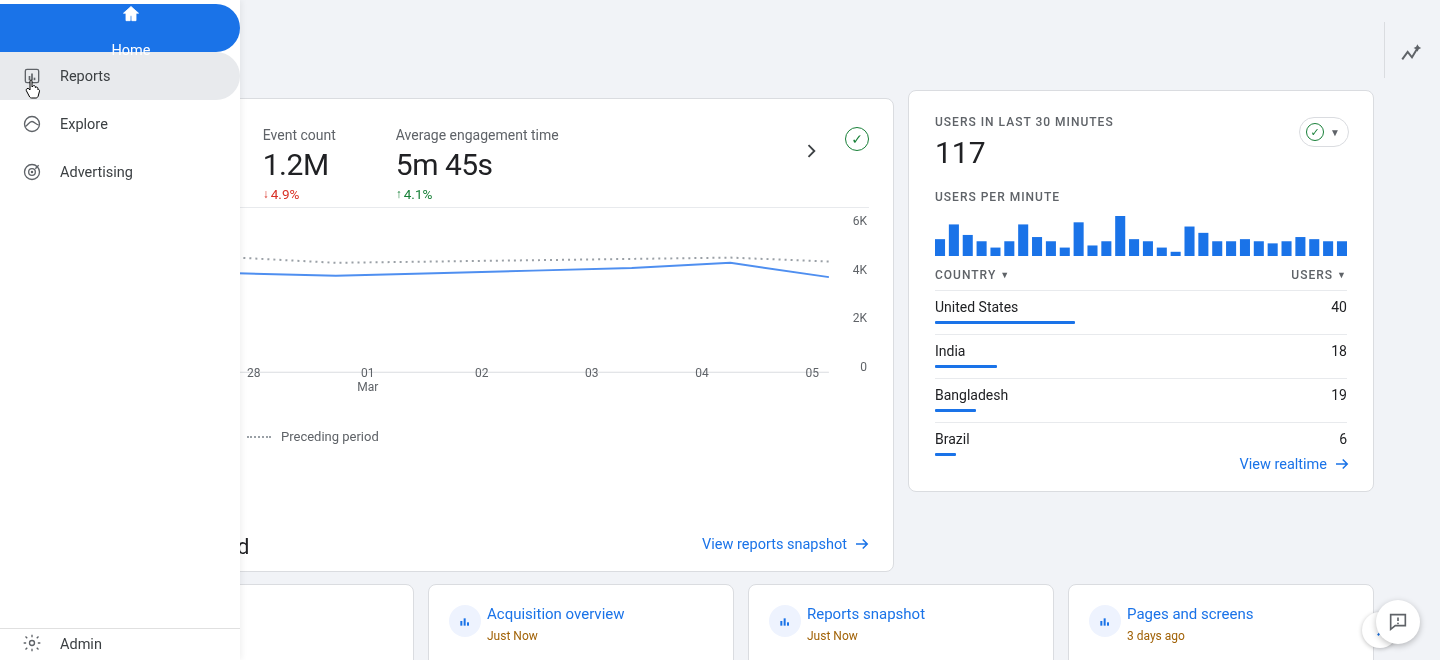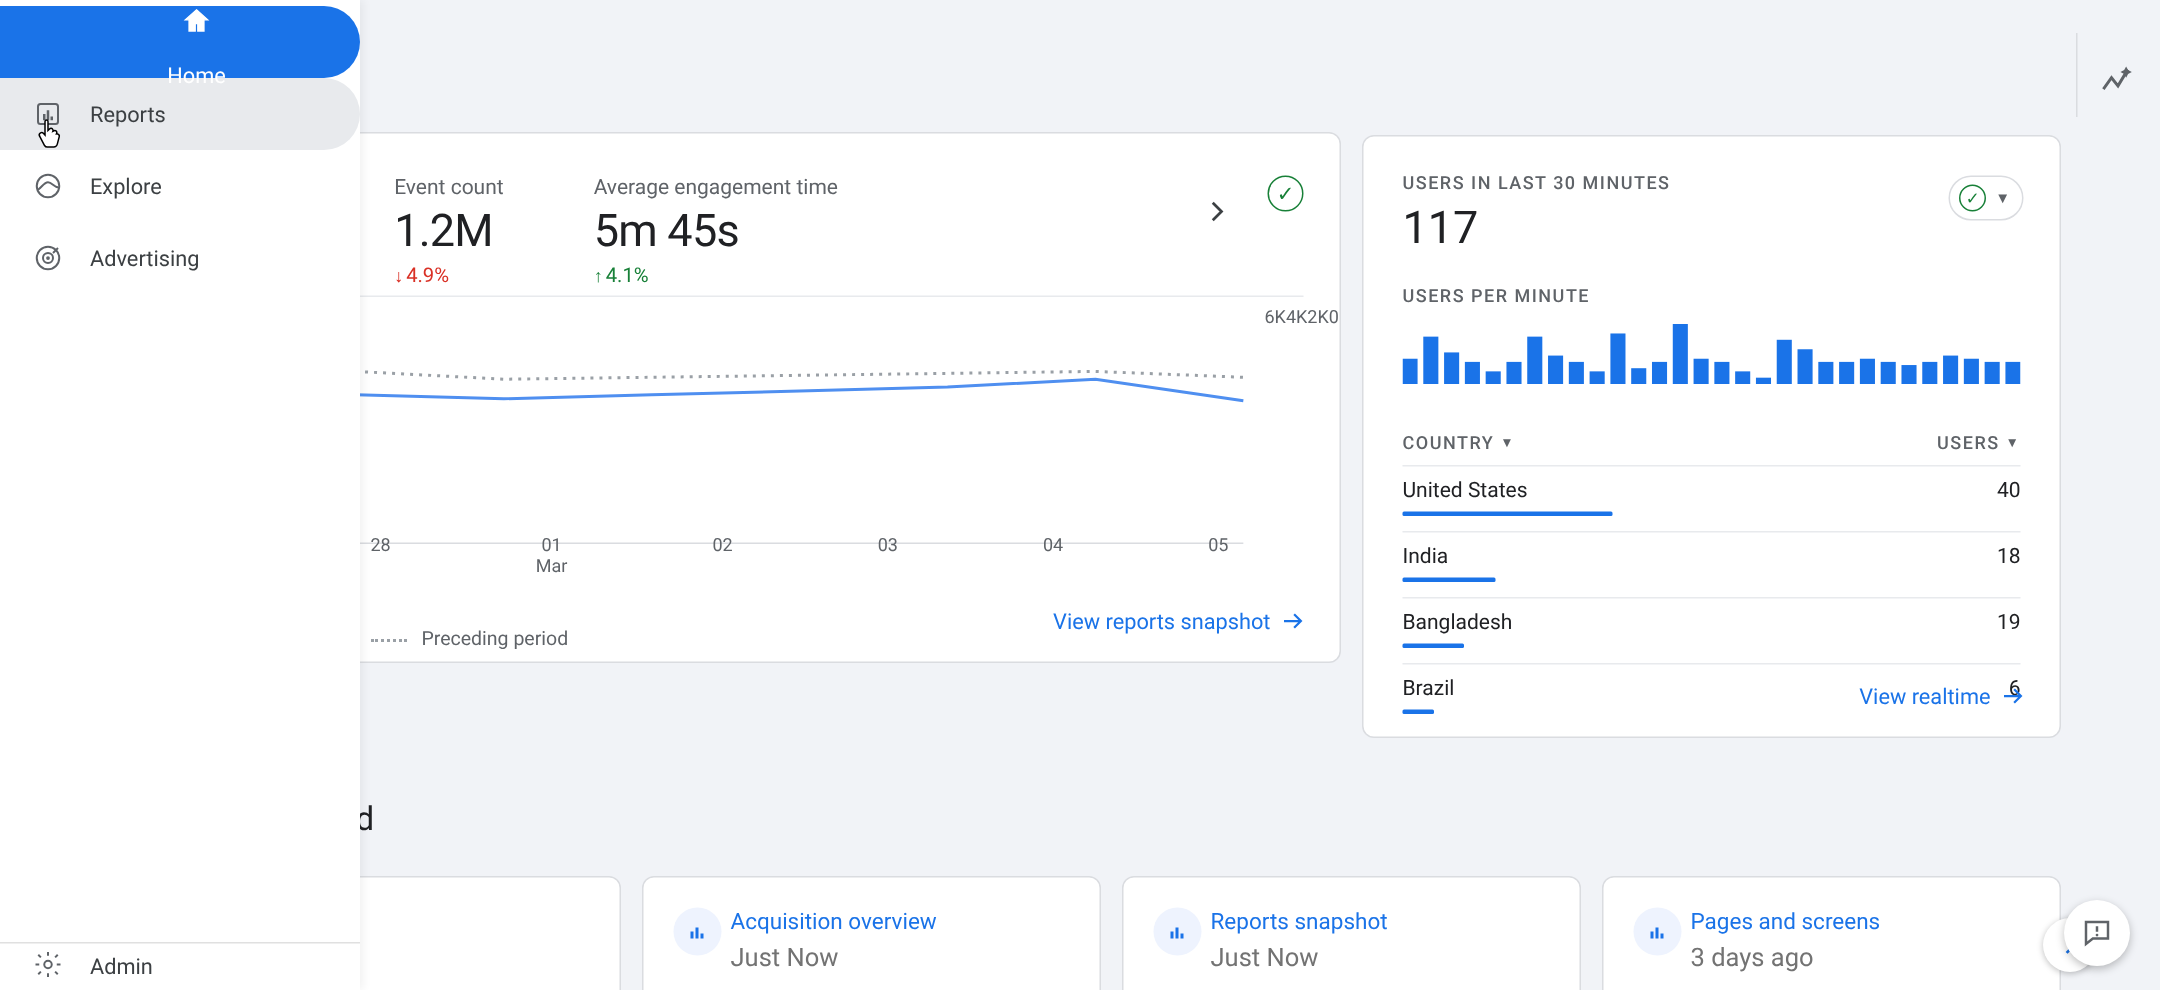--- a/index.html
+++ b/index.html
@@ -32,21 +32,21 @@
     position: absolute; right: 0; top: 0; width: 56px; height: 100%;
     display:flex; justify-content:center; padding-top: 36px;
   }
   .insights-rail .sep { position:absolute; left:0; top:22px; height:56px; width:1px; background:#dadce0;}
   .insights-btn { width:36px; height:36px; border-radius:50%; display:flex; align-items:center; justify-content:center; cursor:pointer;}
   
   
   .card {
     position: absolute; background:#fff; border:1px solid #dadce0; border-radius:8px;
   }
-  .overview-card { left:106px; top:88px; width:788px; height:354px; }
+  .overview-card { left:106px; top:98px; width:788px; height:474px; }
 
   .kpi-row { display:flex; align-items:flex-start; padding:28px 30px 0 30px; gap:60px; position:relative;}
   .kpi { display:flex; flex-direction:column; gap:4px; }
   .kpi-label { font-size:14px; color:#5f6368; }
   .kpi-value { font-size:30px; font-weight:400; color:#202124; letter-spacing:-0.5px;}
   .kpi-delta { font-size:13.5px; display:flex; align-items:center; gap:2px;}
   .delta-down { color:#d93025; }
   .delta-down::before { content:'↓'; font-size:12px; }
   .delta-up { color:#188038; }
   .delta-up::before { content:'↑'; font-size:12px; }
@@ -56,21 +56,21 @@
     width:24px; height:24px; border-radius:50%; border:1.5px solid #188038;
     display:flex; align-items:center; justify-content:center; color:#188038; font-size:14px;
   }
 
   
   .ov-chart {
     position:absolute; left:0; top:108px; right:24px; height:195px;
     border-top:1px solid #e8eaed;
   }
   .ov-chart svg { width:100%; height:100%; }
-  .yaxis { position:absolute; right:2px; top:6px; height:160px; display:flex; flex-direction:row; justify-content:space-between; font-size:12px; color:#5f6368; text-align:right; width:24px;}
+  .yaxis { position:absolute; right:2px; top:6px; height:160px; display:flex; flex-direction:column; justify-content:space-between; font-size:12px; color:#5f6368; text-align:right; width:24px;}
   .xaxis { position:absolute; left:140px; bottom:8px; right:50px; display:flex; justify-content:space-between; font-size:12px; color:#5f6368;}
   .xl { text-align:center; line-height:14px; }
 
   .legend-pp { position:absolute; left:140px; top:330px; font-size:13px; color:#5f6368; display:flex; align-items:center; gap:10px;}
   .dash { width:24px; border-top:2px dotted #9aa0a6; }
 
   .card-link {
     position:absolute; right:22px; bottom:18px; color:#1a73e8; font-size:14.5px;
     display:flex; align-items:center; gap:6px; cursor:pointer;
   }
@@ -86,21 +86,21 @@
   }
   .rt-status .chk {
     width:18px;height:18px;border-radius:50%;border:1.5px solid #188038;display:flex;align-items:center;justify-content:center;color:#188038;font-size:11px;margin-right:6px;
   }
   .rt-status .caret { font-size:10px;color:#5f6368; margin-right:2px;}
 
   .rt-sub { font-size:12px; letter-spacing:1px; color:#5f6368; margin-top:20px; font-weight:500;}
   .spark { height:44px; margin-top:8px; }
   .spark svg { width:100%; height:100%; }
 
-  .rt-head { display:flex; justify-content:space-between; margin-top:32px; font-size:12px; letter-spacing:1px; color:#5f6368; font-weight:500; cursor:pointer;}
+  .rt-head { display:flex; justify-content:space-between; margin-top:12px; font-size:12px; letter-spacing:1px; color:#5f6368; font-weight:500; cursor:pointer;}
   .rt-head span { display:flex; align-items:center; gap:4px;}
   .rt-head .caret { font-size:9px; }
 
   .rt-rows { margin-top:8px; }
   .rt-row { border-top:1px solid #e8eaed; padding:8px 0 10px 0; position:relative;}
   .rt-row-top { display:flex; justify-content:space-between; font-size:14px; color:#202124;}
   .rt-bar { height:3px; background:#1a73e8; border-radius:1px; margin-top:6px; }
 
   
   .recently-title { position:absolute; left:214px; top:534px; font-size:22px; color:#202124;}
@@ -108,21 +108,21 @@
   .recent-card {
     position:absolute; top:584px; height:110px; background:#fff; border:1px solid #dadce0;
     border-radius:8px; padding:20px 22px;
   }
   .recent-ic {
     width:32px;height:32px;border-radius:50%;background:#eef3fe;display:flex;align-items:center;justify-content:center;color:#1a73e8;
     position:absolute; left:20px; top:20px;
   }
   .recent-txt { position:absolute; left:58px; top:20px; }
   .recent-name { color:#1a73e8; font-size:15px; }
-  .recent-time { color:#737373; font-size:17px; margin-top:6px;}
+  .recent-time { color:#a16207; font-size:12px; margin-top:6px;}
   
   .r0 { left:108px; width:306px; }
   .r1 { left:428px; width:306px; }
   .r2 { left:748px; width:306px; }
   .r3 { left:1068px; width:306px; }
 
   .scroll-next {
     position:absolute; left:1362px; top:612px; width:36px;height:36px;border-radius:50%;
     background:#fff; box-shadow:0 1px 4px rgba(0,0,0,0.25); display:flex;align-items:center;justify-content:center;
     color:#1a73e8; z-index:5; cursor:pointer;

